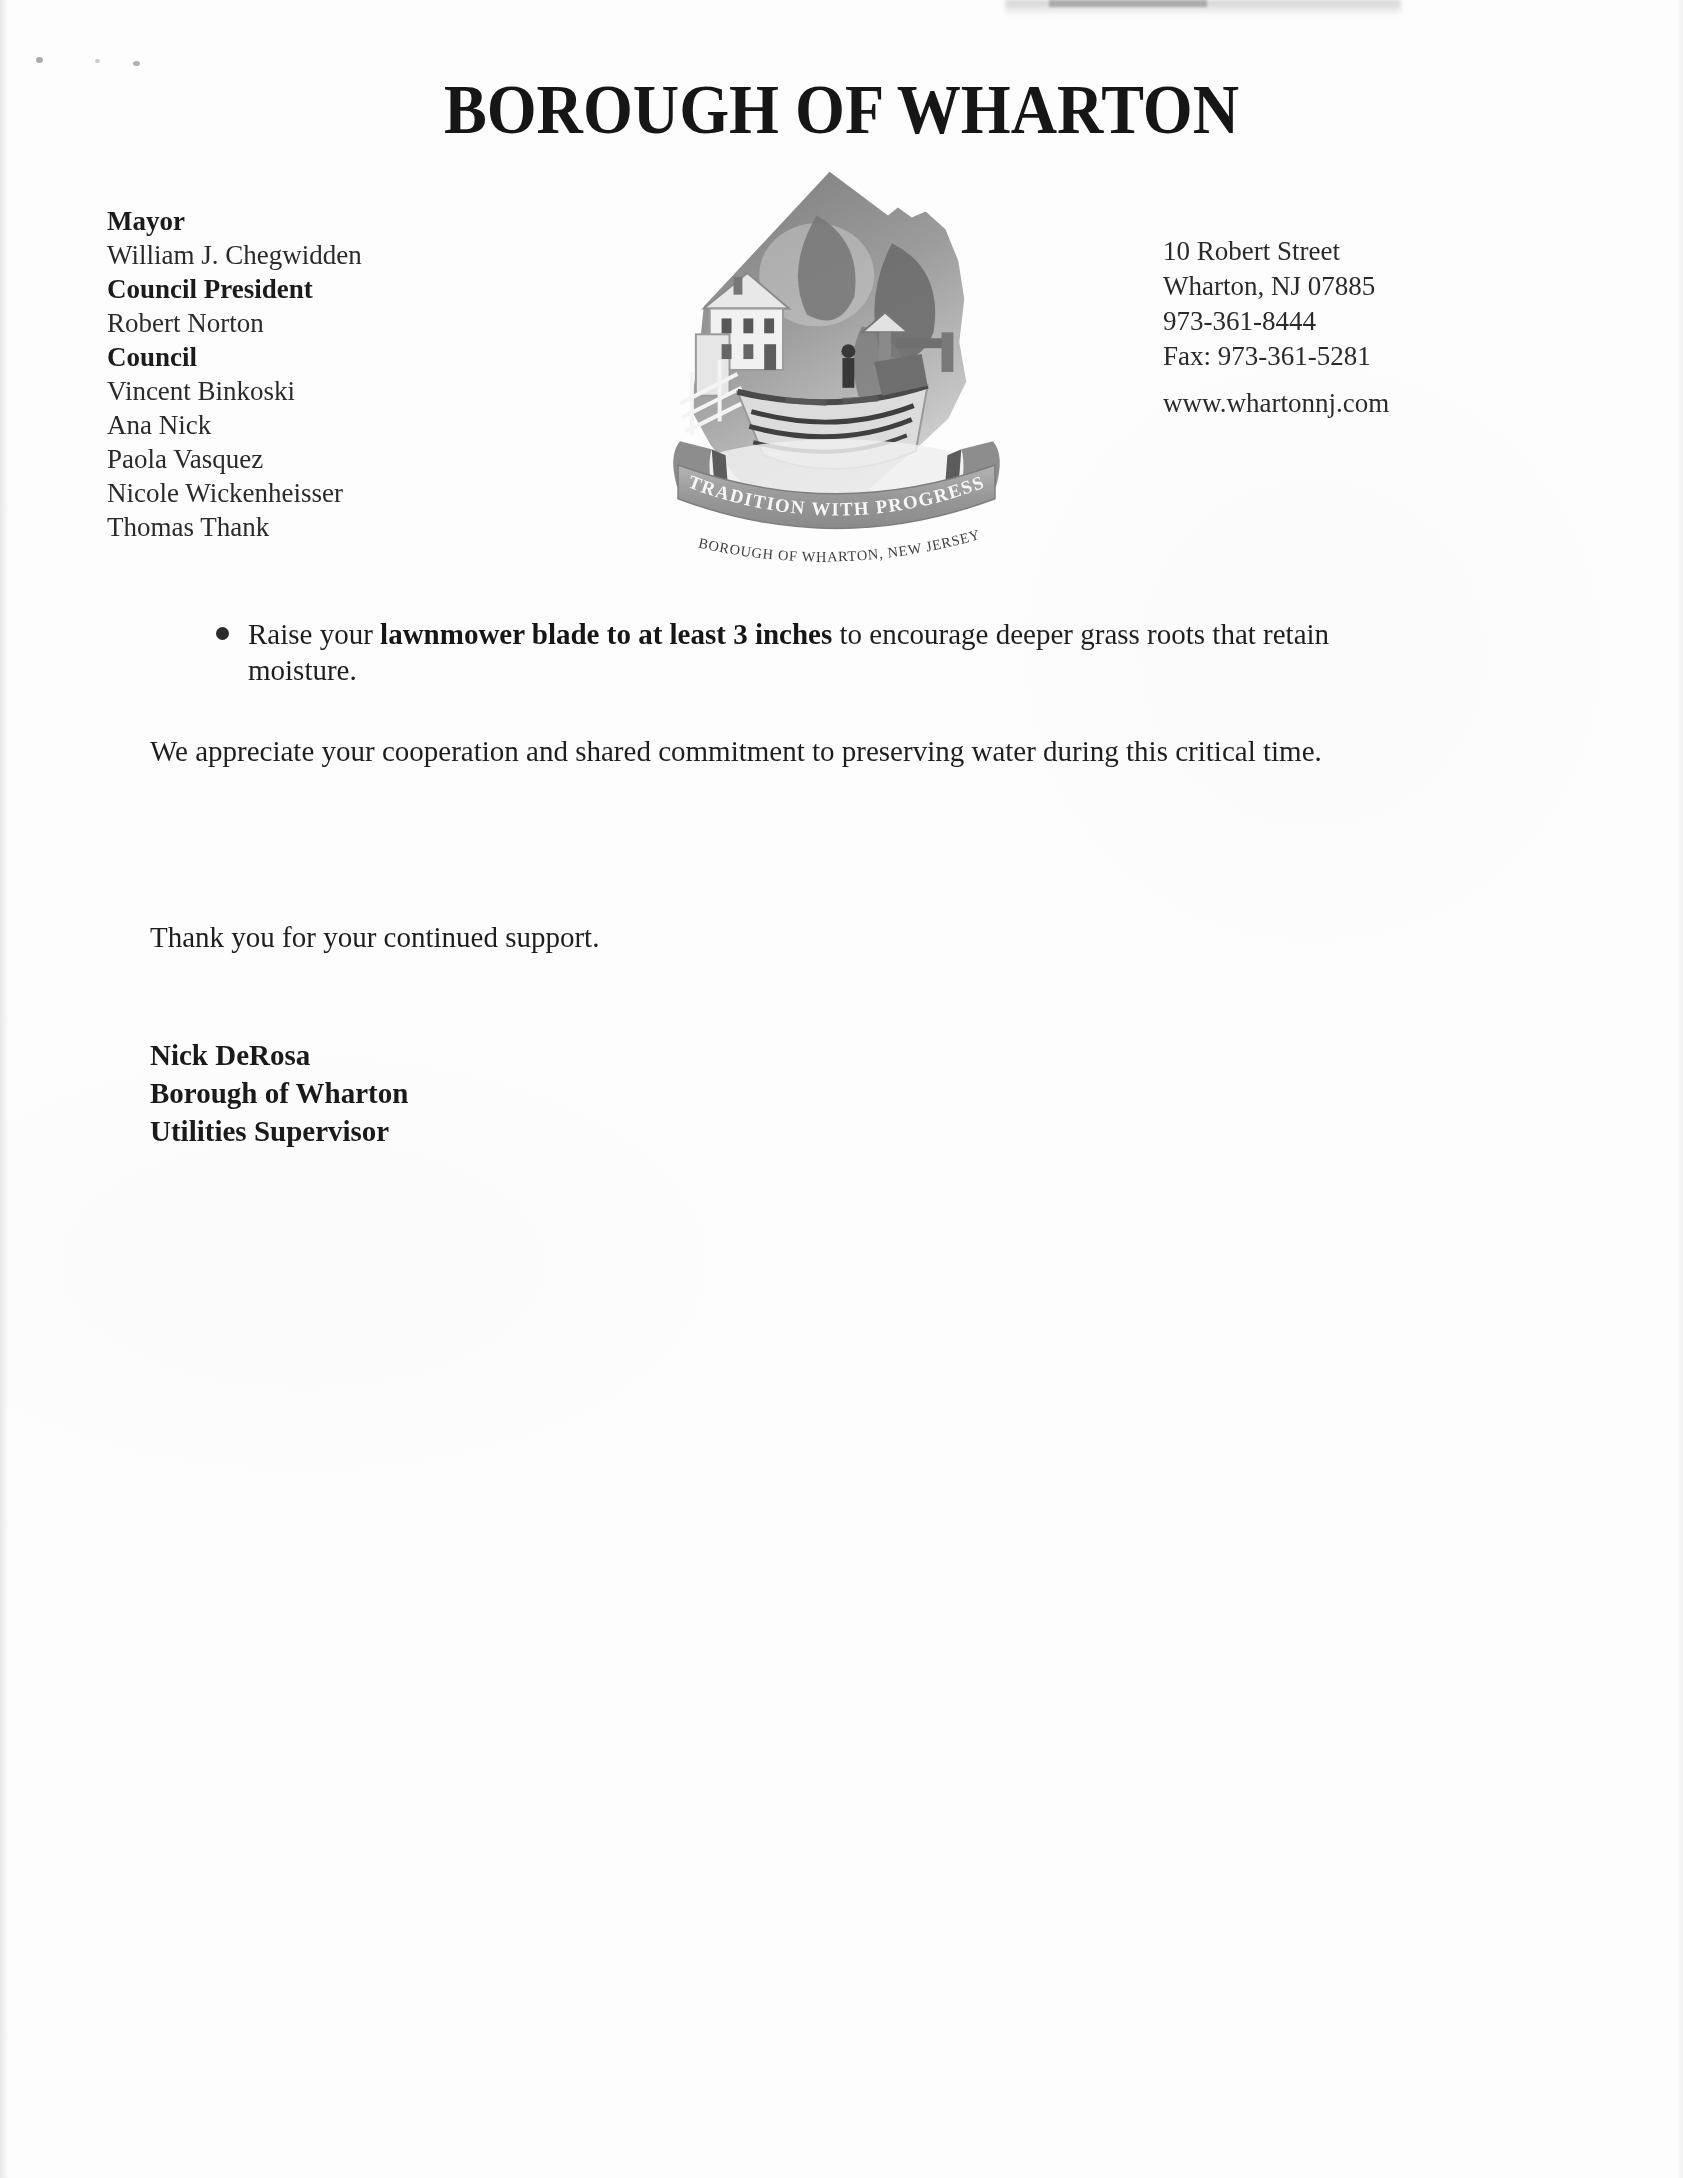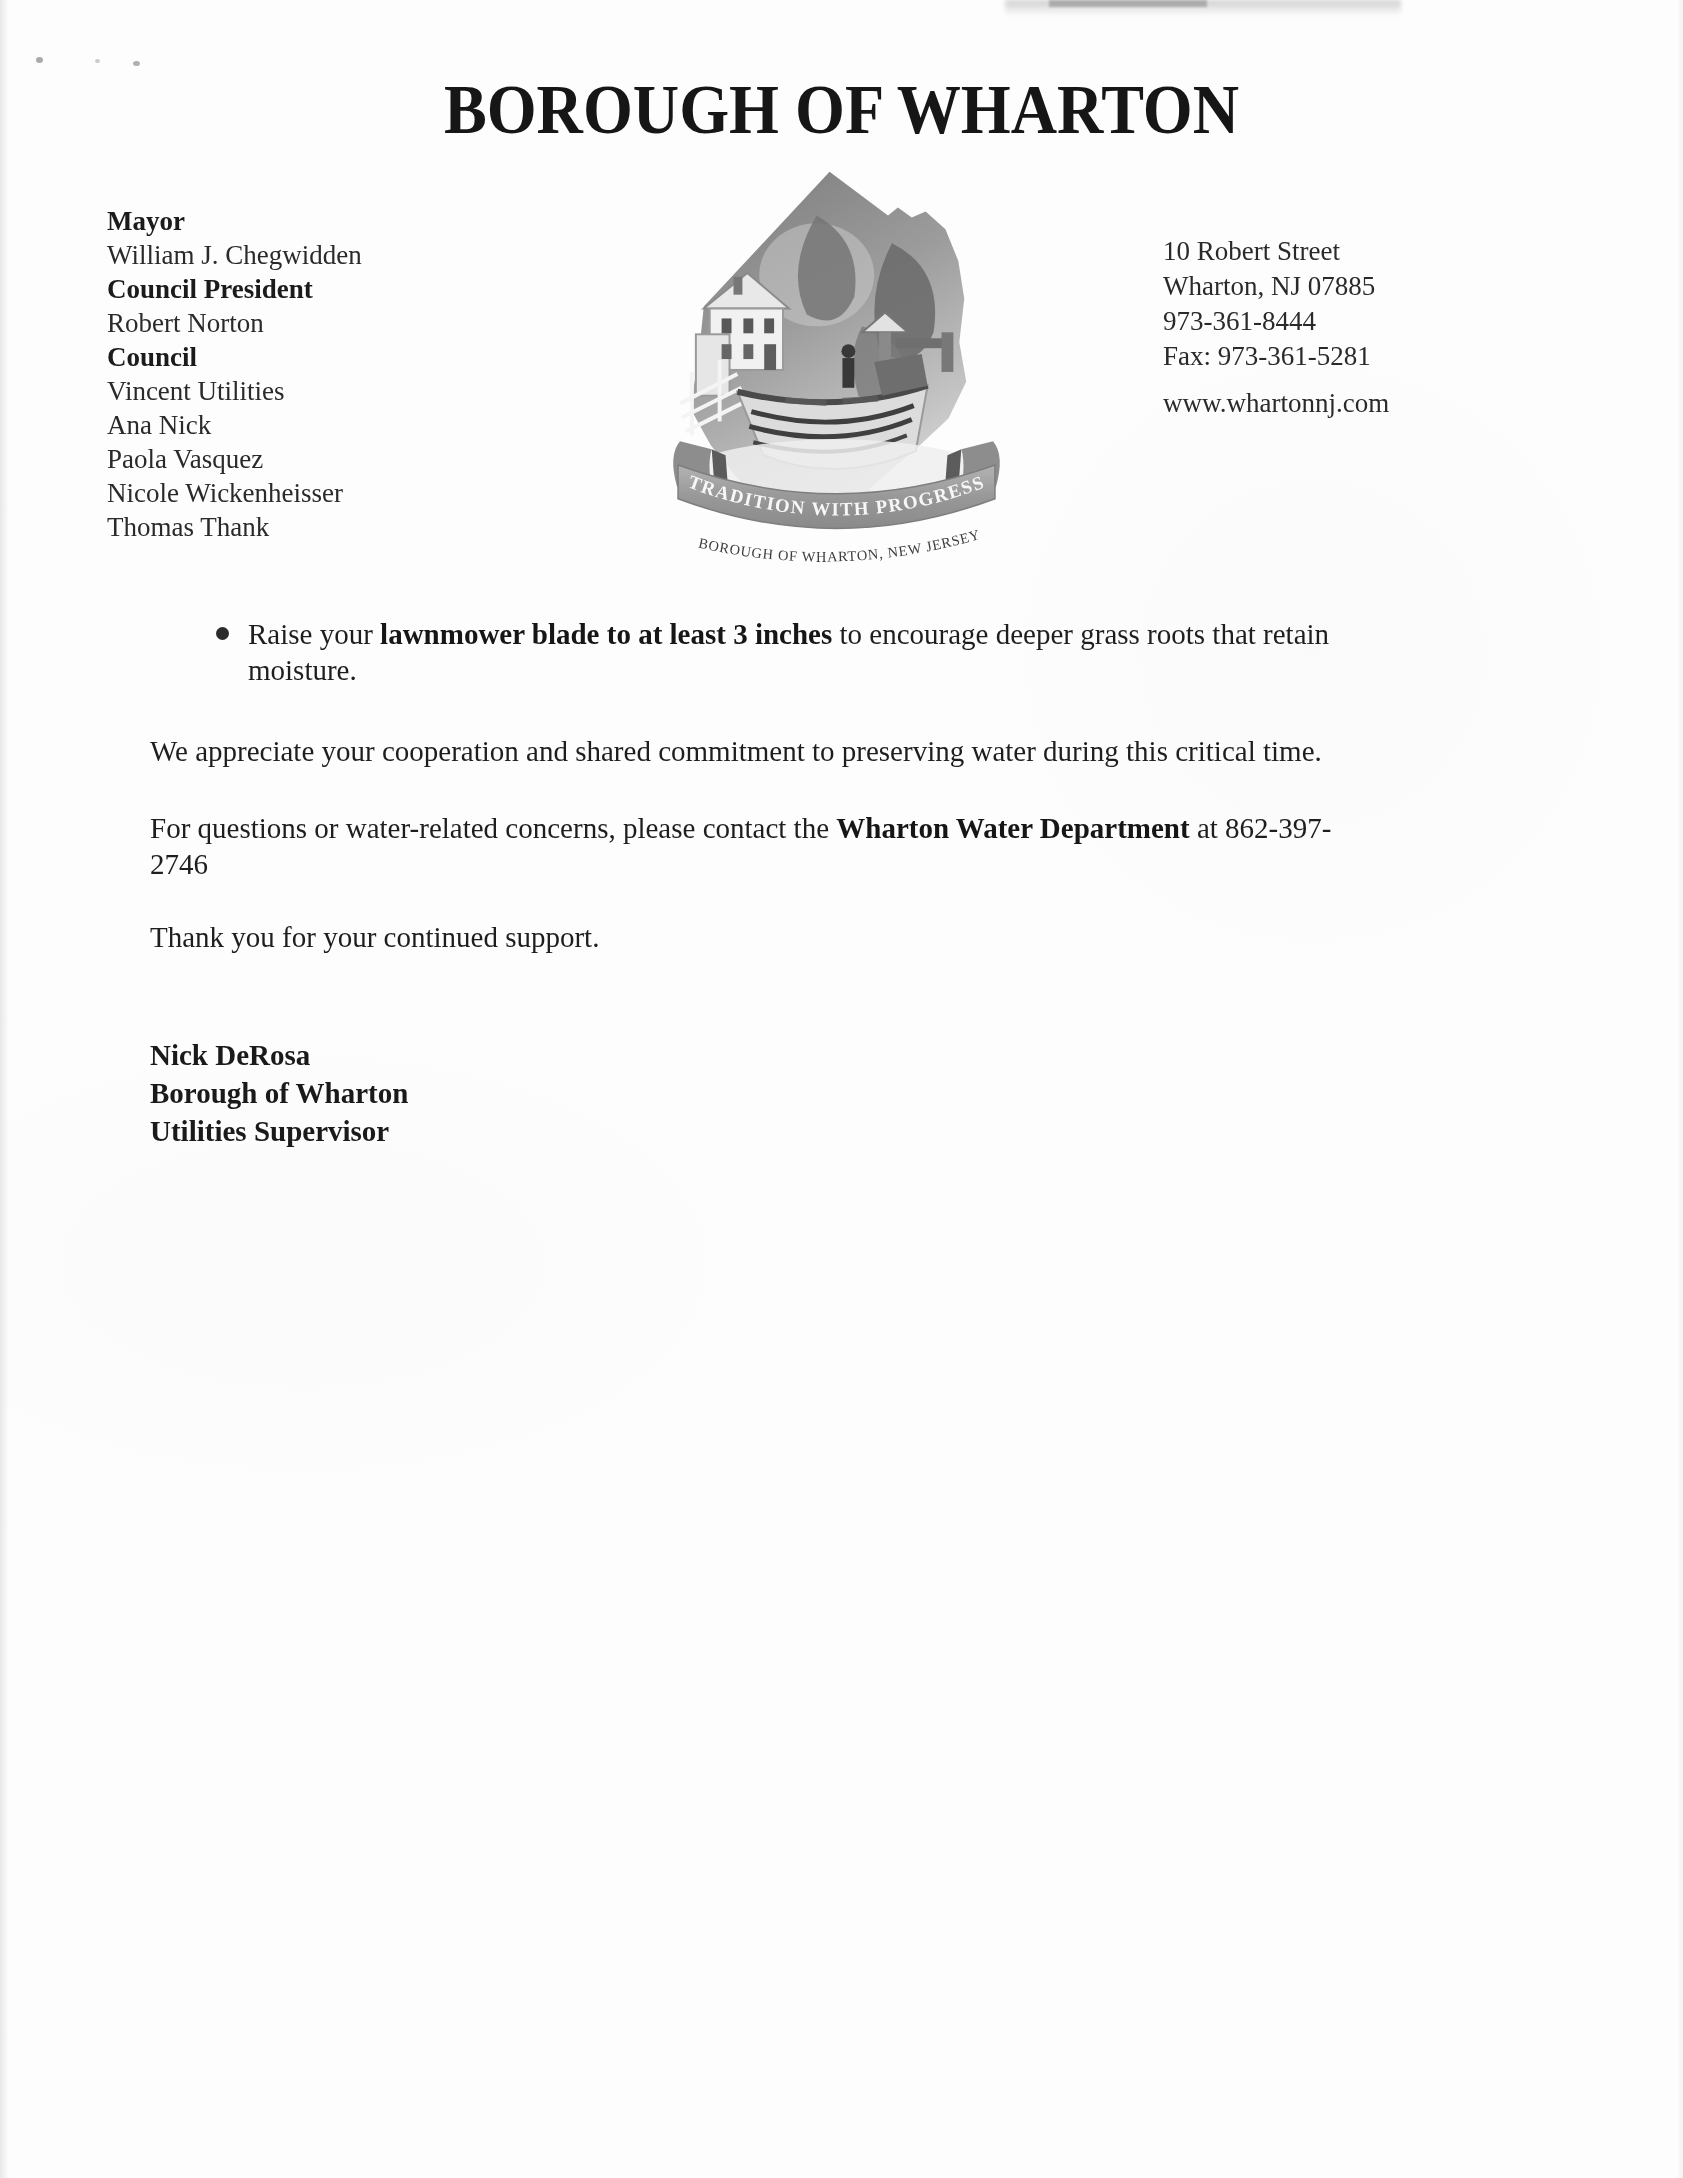--- a/index.html
+++ b/index.html
@@ -77,21 +77,21 @@
   <div class="speck s3"></div>
 
   <div class="title">BOROUGH OF WHARTON</div>
 
   <div class="officials">
     <div class="lbl">Mayor</div>
     <div>William J. Chegwidden</div>
     <div class="lbl">Council President</div>
     <div>Robert Norton</div>
     <div class="lbl">Council</div>
-    <div>Vincent Utilities</div>
+    <div>Vincent Binkoski</div>
     <div>Ana Nick</div>
     <div>Paola Vasquez</div>
     <div>Nicole Wickenheisser</div>
     <div>Thomas Thank</div>
   </div>
 
   <div class="contact">
     <div>10 Robert Street</div>
     <div>Wharton, NJ 07885</div>
     <div>973-361-8444</div>
@@ -181,21 +181,20 @@
     </text>
   </svg>
 
   <div class="bullet-row">
     <div class="bullet-dot"></div>
     <div class="bullet-text body-text"><span>Raise your </span><b>lawnmower blade to at least 3 inches</b><span> to encourage deeper grass roots that retain</span><br><span>moisture.</span></div>
   </div>
 
   <div class="para1 body-text">We appreciate your cooperation and shared commitment to preserving water during this critical time.</div>
 
-  <div class="para2 body-text"><span>For questions or water-related concerns, please contact the </span><b>Wharton Water Department</b><span> at 862-397-</span><br><span>2746</span></div>
 
   <div class="para3 body-text">Thank you for your continued support.</div>
 
   <div class="signature">
     <div>Nick DeRosa</div>
     <div>Borough of Wharton</div>
     <div>Utilities Supervisor</div>
   </div>
 
 

